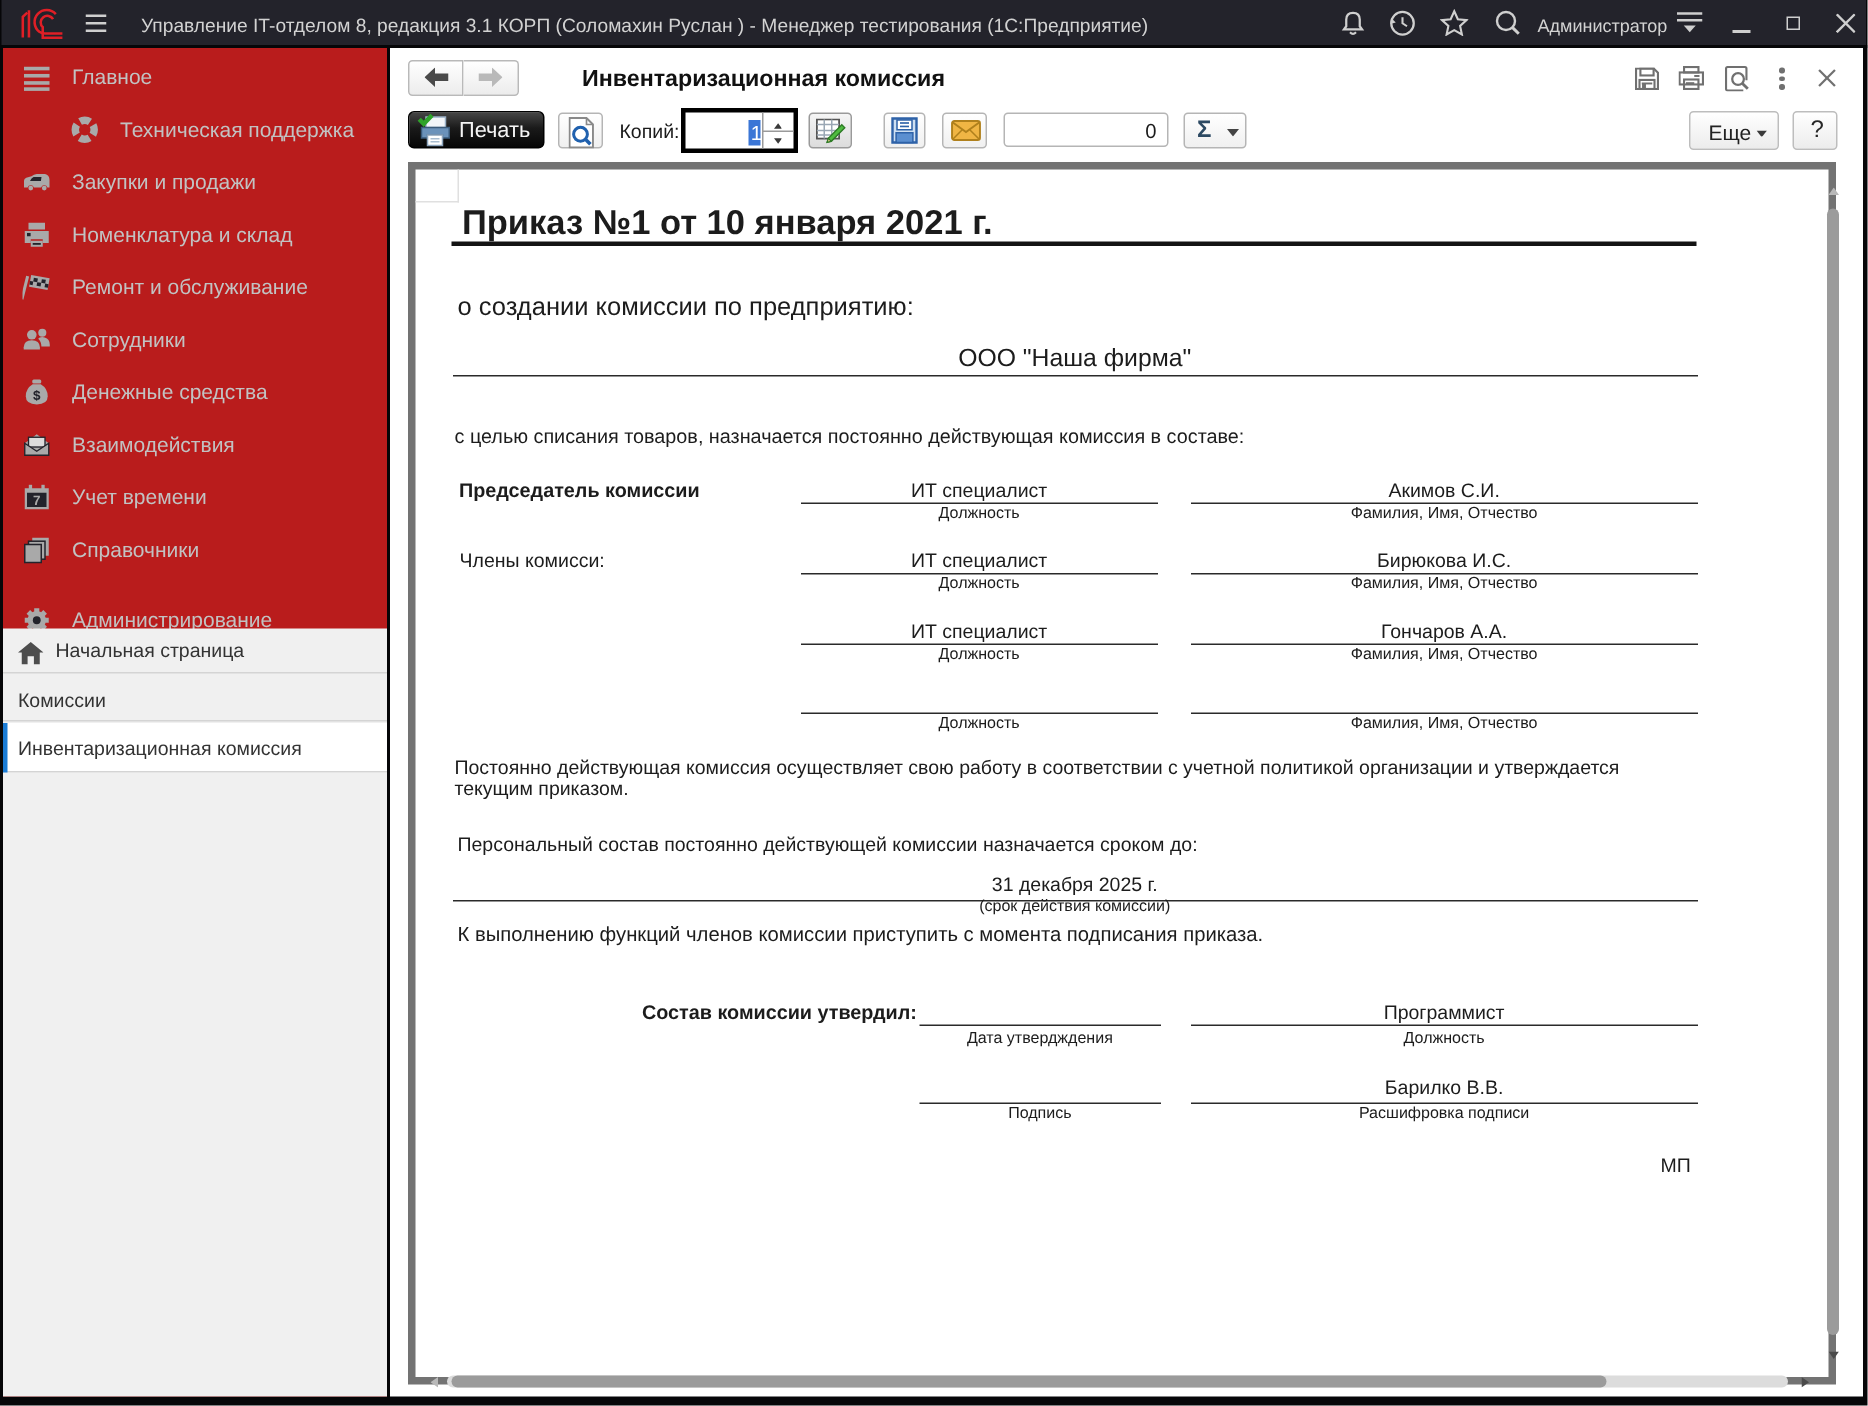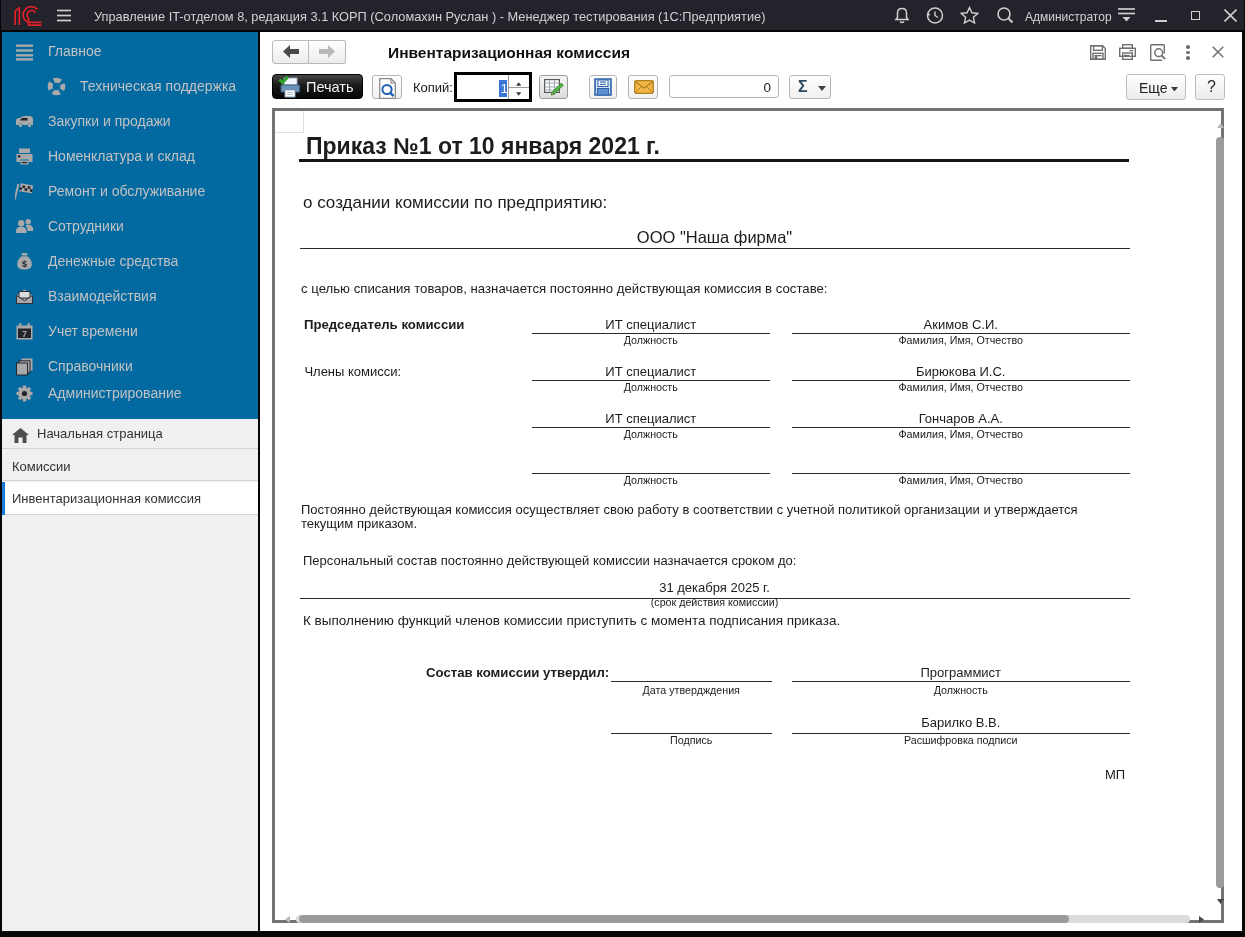--- a/index.html
+++ b/index.html
@@ -7,21 +7,21 @@
 body { font-family:"Liberation Sans", sans-serif; background:#060608; position:relative; }
 .abs { position:absolute; }
 
 
 #topbar { position:absolute; left:1px; top:0; width:1243px; height:30px; background:#23232b;padding-left:32px; }
 #topbar .ttl { position:absolute; left:93px; top:9px; font-size:12.8px; color:#d2d2d2; white-space:nowrap; }
 #admin { position:absolute; left:1024px; top:10px; font-size:12px; color:#d2d2d2; }
 
 
 #sep-top { position:absolute; left:0; top:30px; width:1245px; height:2px; background:#060608; }
-#sidebar { position:absolute; left:2px; top:32px; width:256px; height:899px; background:#0369a1; }
+#sidebar { position:absolute; left:2px; top:32px; width:256px; height:899px; background:#b91c1c; }
 #sidemenu { position:absolute; left:0; top:1px; width:256px; height:386px; }
 .mi { position:absolute; left:0; width:256px; height:35px; }
 .mi .ico { position:absolute; left:13px; top:8px; width:19px; height:19px; }
 .mi .lbl { position:absolute; left:46px; top:9px; font-size:14px; color:#c2c2c2; white-space:nowrap; }
 #sidelight { position:absolute; left:0px; top:387px; width:256px; height:512px; background:#f0f0f0; }
 .srow { position:absolute; left:0; width:256px; border-bottom:1px solid #d4d4d4; }
 .srow .slbl { font-size:13px; color:#333; white-space:nowrap; position:absolute; }
 
 
 #content { position:absolute; left:260px; top:32px; width:982px; height:899px; background:#ffffff; }
@@ -35,21 +35,21 @@
 #btn-print { position:absolute; left:12px; top:42px; width:91px; height:25px; border-radius:4px; background:linear-gradient(#454545,#1a1a1a 45%,#060606); border:1px solid #000; }
 #btn-print span { position:absolute; left:33px; top:4px; color:#f5f5f5; font-size:14.5px;text-align:center; }
 #lbl-kop { position:absolute; left:153px; top:48px; font-size:13px; color:#1a1a1a; }
 #spinner { position:absolute; left:194px; top:40px; width:78px; height:30px; background:#fff; border:3px solid #000; }
 #numinput { position:absolute; left:409px; top:43px; width:110px; height:23px; border:1px solid #b5b5b5; border-radius:3px; background:#fff; }
 #numinput span { position:absolute; right:7px; top:4px; font-size:13.5px; color:#1a1a1a; }
 #btn-more { position:absolute; left:866px; top:42px; width:60px; height:26px; background:linear-gradient(#ffffff,#ececec); border:1px solid #bdbdbd; border-radius:3px; }
 #btn-q { position:absolute; left:935px; top:42px; width:30px; height:26px; background:linear-gradient(#ffffff,#ececec); border:1px solid #bdbdbd; border-radius:3px; }
 
 
-#doccont { position:absolute; left:12px; top:76px; width:952px; height:815px; border:3px solid #737373; background:#fff; }
+#doccont { position:absolute; left:12px; top:76px; width:952px; height:815px; border:5px solid #737373; background:#fff; }
 .dtx { position:absolute; color:#1c1c1c; white-space:nowrap; line-height:1; }
 .ctr { text-align:center; }
 .dline { position:absolute; background:#2a2a2a; height:1.4px; }
 
 
 #vsb-thumb { position:absolute; background:#9b9b9b; border-radius:4px; }
 #hsb-track { position:absolute; background:#dcdcdc; border-radius:4px; }
 #hsb-thumb { position:absolute; background:#9b9b9b; border-radius:4px; }
 </style>
 </head>
@@ -205,21 +205,21 @@
     <div class="mi" style="top:316px;">
         <svg class="ico" viewBox="0 0 19 19">
           <g fill="#a9a9a9">
             <rect x="6.5" y="1.5" width="11" height="12"></rect>
             <rect x="4" y="3.8" width="11" height="12" stroke="#23232b" stroke-width="1"></rect>
             <rect x="1.5" y="6" width="11" height="12" stroke="#23232b" stroke-width="1"></rect>
           </g>
         </svg>
         <span class="lbl">Справочники</span>
       </div>
-    <div class="mi" style="top:343px;padding-left:46px;">
+    <div class="mi" style="top:363px;padding-left:46px;">
         <svg class="ico" viewBox="0 0 19 19">
           <g fill="#a9a9a9">
             <g stroke="#a9a9a9" stroke-width="3.4">
               <line x1="9.5" y1="1.5" x2="9.5" y2="17.5"></line>
               <line x1="1.5" y1="9.5" x2="17.5" y2="9.5"></line>
               <line x1="3.9" y1="3.9" x2="15.1" y2="15.1"></line>
               <line x1="15.1" y1="3.9" x2="3.9" y2="15.1"></line>
             </g>
             <circle cx="9.5" cy="9.5" r="6.1"></circle>
           </g>

